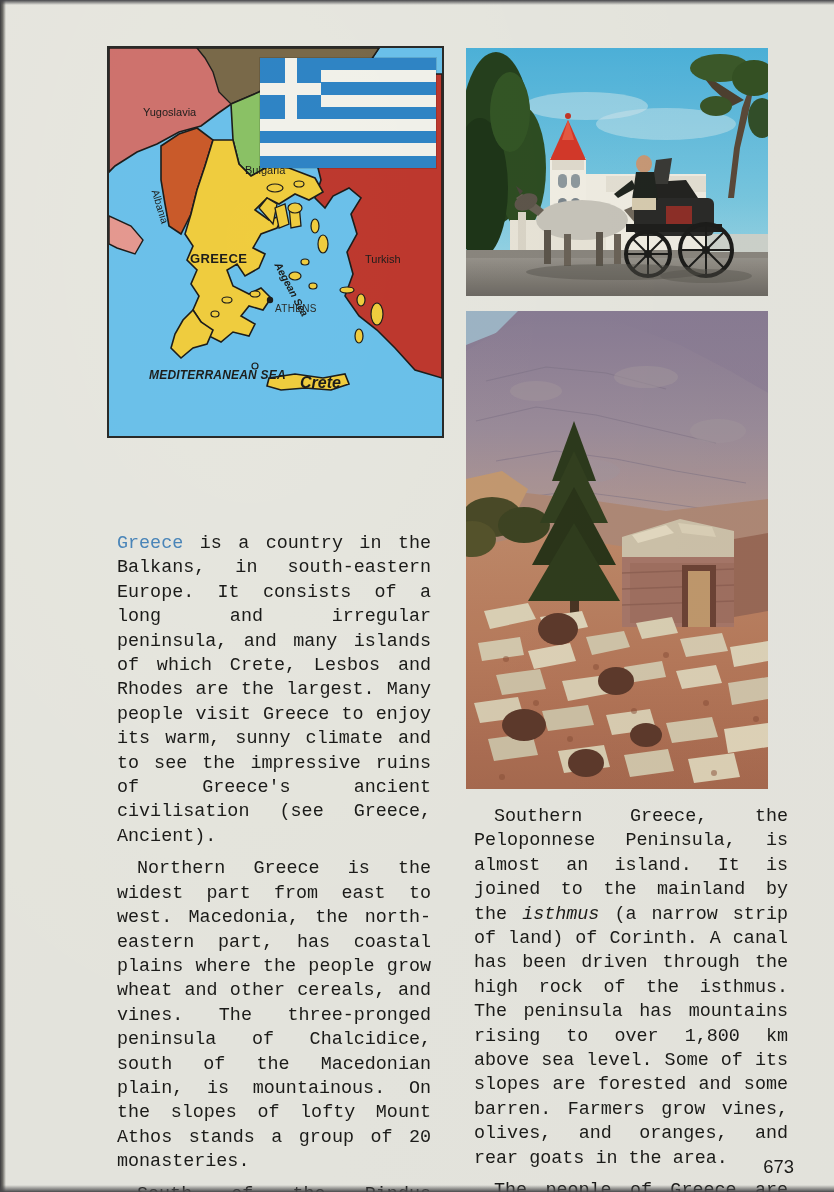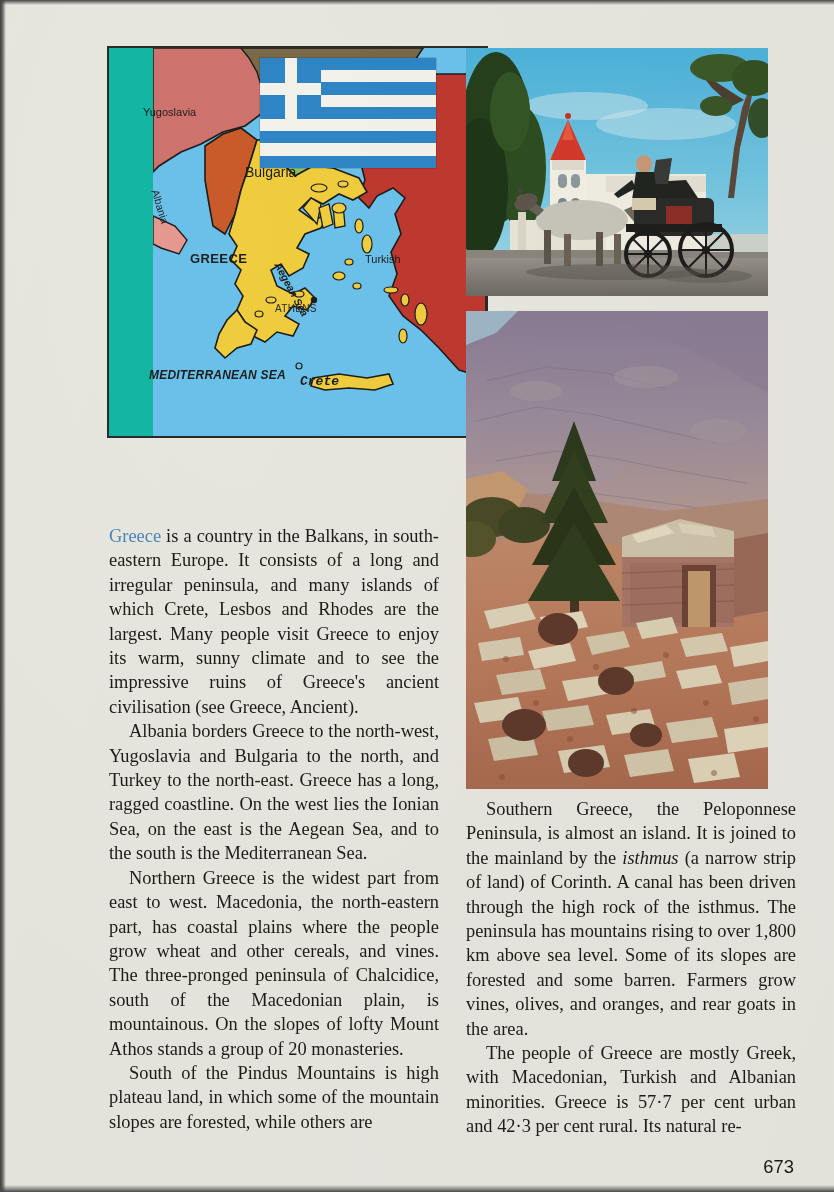--- a/index.html
+++ b/index.html
@@ -39,21 +39,20 @@
 
   
   .map {
     position: absolute;
     left: 107px; top: 46px;
     width: 333px; height: 388px;
     border: 2px solid #2a2a28;
     background: #14b8a6;
     overflow: hidden;
     font-family: "Liberation Sans", sans-serif;
-    padding-left: 44px;
   }
   .map svg { display: block; width: 100%; height: 100%; }
   .flag {
     position: absolute;
     left: 151px; top: 10px;
     width: 176px; height: 110px;
     background: #2f86c8;
     overflow: hidden;
     box-shadow: 0 0 0 1px rgba(0,0,0,0.12);
   }
@@ -104,22 +103,22 @@
     position: absolute;
     left: 109px; top: 524px;
     width: 330px;
   }
   .col-right {
     position: absolute;
     left: 466px; top: 797px;
     width: 330px;
   }
   .col-left p, .col-right p {
-    margin: 0;
-    font-family: Liberation Serif, serif;
+    margin: 8px;
+    font-family: Liberation Mono, monospace;
     font-size: 18.4px;
     line-height: 24.4px;
     color: #1b1b19;
     text-align: justify;
     text-indent: 20px;
     -webkit-hyphens: none;
     hyphens: none;
   }
   .col-left p.first, .col-right p.first { text-indent: 0; }
   .headword {
@@ -199,28 +198,28 @@
       </g>
 
       <path d="M160,330 L186,326 L214,330 L236,326 L240,336 L222,342 L196,340 L172,342 L158,338 Z" fill="#f2cf3f" stroke="#1d1d1b" stroke-width="1.6"></path>
 
       <circle cx="146" cy="318" r="3" fill="#6cc3ee" stroke="#1d1d1b" stroke-width="1.2"></circle>
 
       <circle cx="161" cy="252" r="3.2" fill="#1d1d1b"></circle>
     </svg>
 
     <div style="position:absolute;left:34px;top:58px;font-size:11px;color:#1d1d1b;">Yugoslavia</div>
-    <div style="position:absolute;left:136px;top:116px;font-size:14px;color:#1d1d1b;">Bulgaria</div>
+    <div style="position:absolute;left:136px;top:116px;font-size:11px;color:#1d1d1b;">Bulgaria</div>
     <div style="position:absolute;left:52px;top:140px;font-size:10.5px;color:#1d1d1b;transform:rotate(73deg);transform-origin:left top;">Albania</div>
     <div style="position:absolute;left:81px;top:203px;font-size:13px;font-weight:bold;color:#1d1d1b;letter-spacing:0.4px;">GREECE</div>
     <div style="position:absolute;left:256px;top:205px;font-size:11px;color:#1d1d1b;">Turkish</div>
     <div style="position:absolute;left:174px;top:212px;font-size:10.5px;font-style:italic;font-weight:bold;color:#1d1d1b;transform:rotate(62deg);transform-origin:left top;">Aegean Sea</div>
     <div style="position:absolute;left:166px;top:255px;font-size:10px;color:#2a2a26;letter-spacing:0.3px;text-align:right;">ATHENS</div>
     <div style="position:absolute;left:40px;top:320px;font-size:12px;font-style:italic;font-weight:bold;color:#1d1d1b;letter-spacing:0.2px;">MEDITERRANEAN SEA</div>
-    <div style="position:absolute;left:191px;top:326px;font-size:13px;font-style:italic;font-weight:bold;color:#1d1d1b;font-family:Liberation Mono, monospace;">Crete</div>
+    <div style="position:absolute;left:191px;top:326px;font-size:16px;font-style:italic;font-weight:bold;color:#1d1d1b;">Crete</div>
 
     <div class="flag">
       <div class="stripe" style="top:12.2px;"></div>
       <div class="stripe" style="top:36.6px;"></div>
       <div class="stripe" style="top:61px;"></div>
       <div class="stripe" style="top:85.4px;"></div>
       <div class="canton"></div>
       <div class="cross-v"></div>
       <div class="cross-h"></div>
     </div>
@@ -442,21 +441,20 @@
           <circle cx="248" cy="462" r="3"></circle>
         <circle cx="290" cy="408" r="3"></circle>
           <circle cx="104" cy="428" r="3"></circle>
       </g>
     </svg>
   </div>
 
 
   <div class="col-left softtext">
     <p class="first"><span class="headword">Greece</span><span> is a country in the Balkans, in south-eastern Europe. It consists of a long and irregular peninsula, and many islands of which Crete, Lesbos and Rhodes are the largest. Many people visit Greece to enjoy its warm, sunny climate and to see the impressive ruins of Greece's ancient civilisation (see Greece, Ancient).</span></p>
-    <p>Albania borders Greece to the north-west, Yugoslavia and Bulgaria to the north, and Turkey to the north-east. Greece has a long, ragged coastline. On the west lies the Ionian Sea, on the east is the Aegean Sea, and to the south is the Mediterranean Sea.</p>
     <p>Northern Greece is the widest part from east to west. Macedonia, the north-eastern part, has coastal plains where the people grow wheat and other cereals, and vines. The three-pronged peninsula of Chalcidice, south of the Macedonian plain, is mountainous. On the slopes of lofty Mount Athos stands a group of 20 monasteries.</p>
     <p>South of the Pindus Mountains is high plateau land, in which some of the mountain slopes are forested, while others are</p>
   </div>
 
   <div class="col-right softtext">
     <p><span>Southern Greece, the Peloponnese Peninsula, is almost an island. It is joined to the mainland by the </span><span class="ital">isthmus</span><span> (a narrow strip of land) of Corinth. A canal has been driven through the high rock of the isthmus. The peninsula has mountains rising to over 1,800 km above sea level. Some of its slopes are forested and some barren. Farmers grow vines, olives, and oranges, and rear goats in the area.</span></p>
     <p>The people of Greece are mostly Greek, with Macedonian, Turkish and Albanian minorities. Greece is 57·7 per cent urban and 42·3 per cent rural. Its natural re-</p>
   </div>
 
   <div class="folio softtext">673</div>

